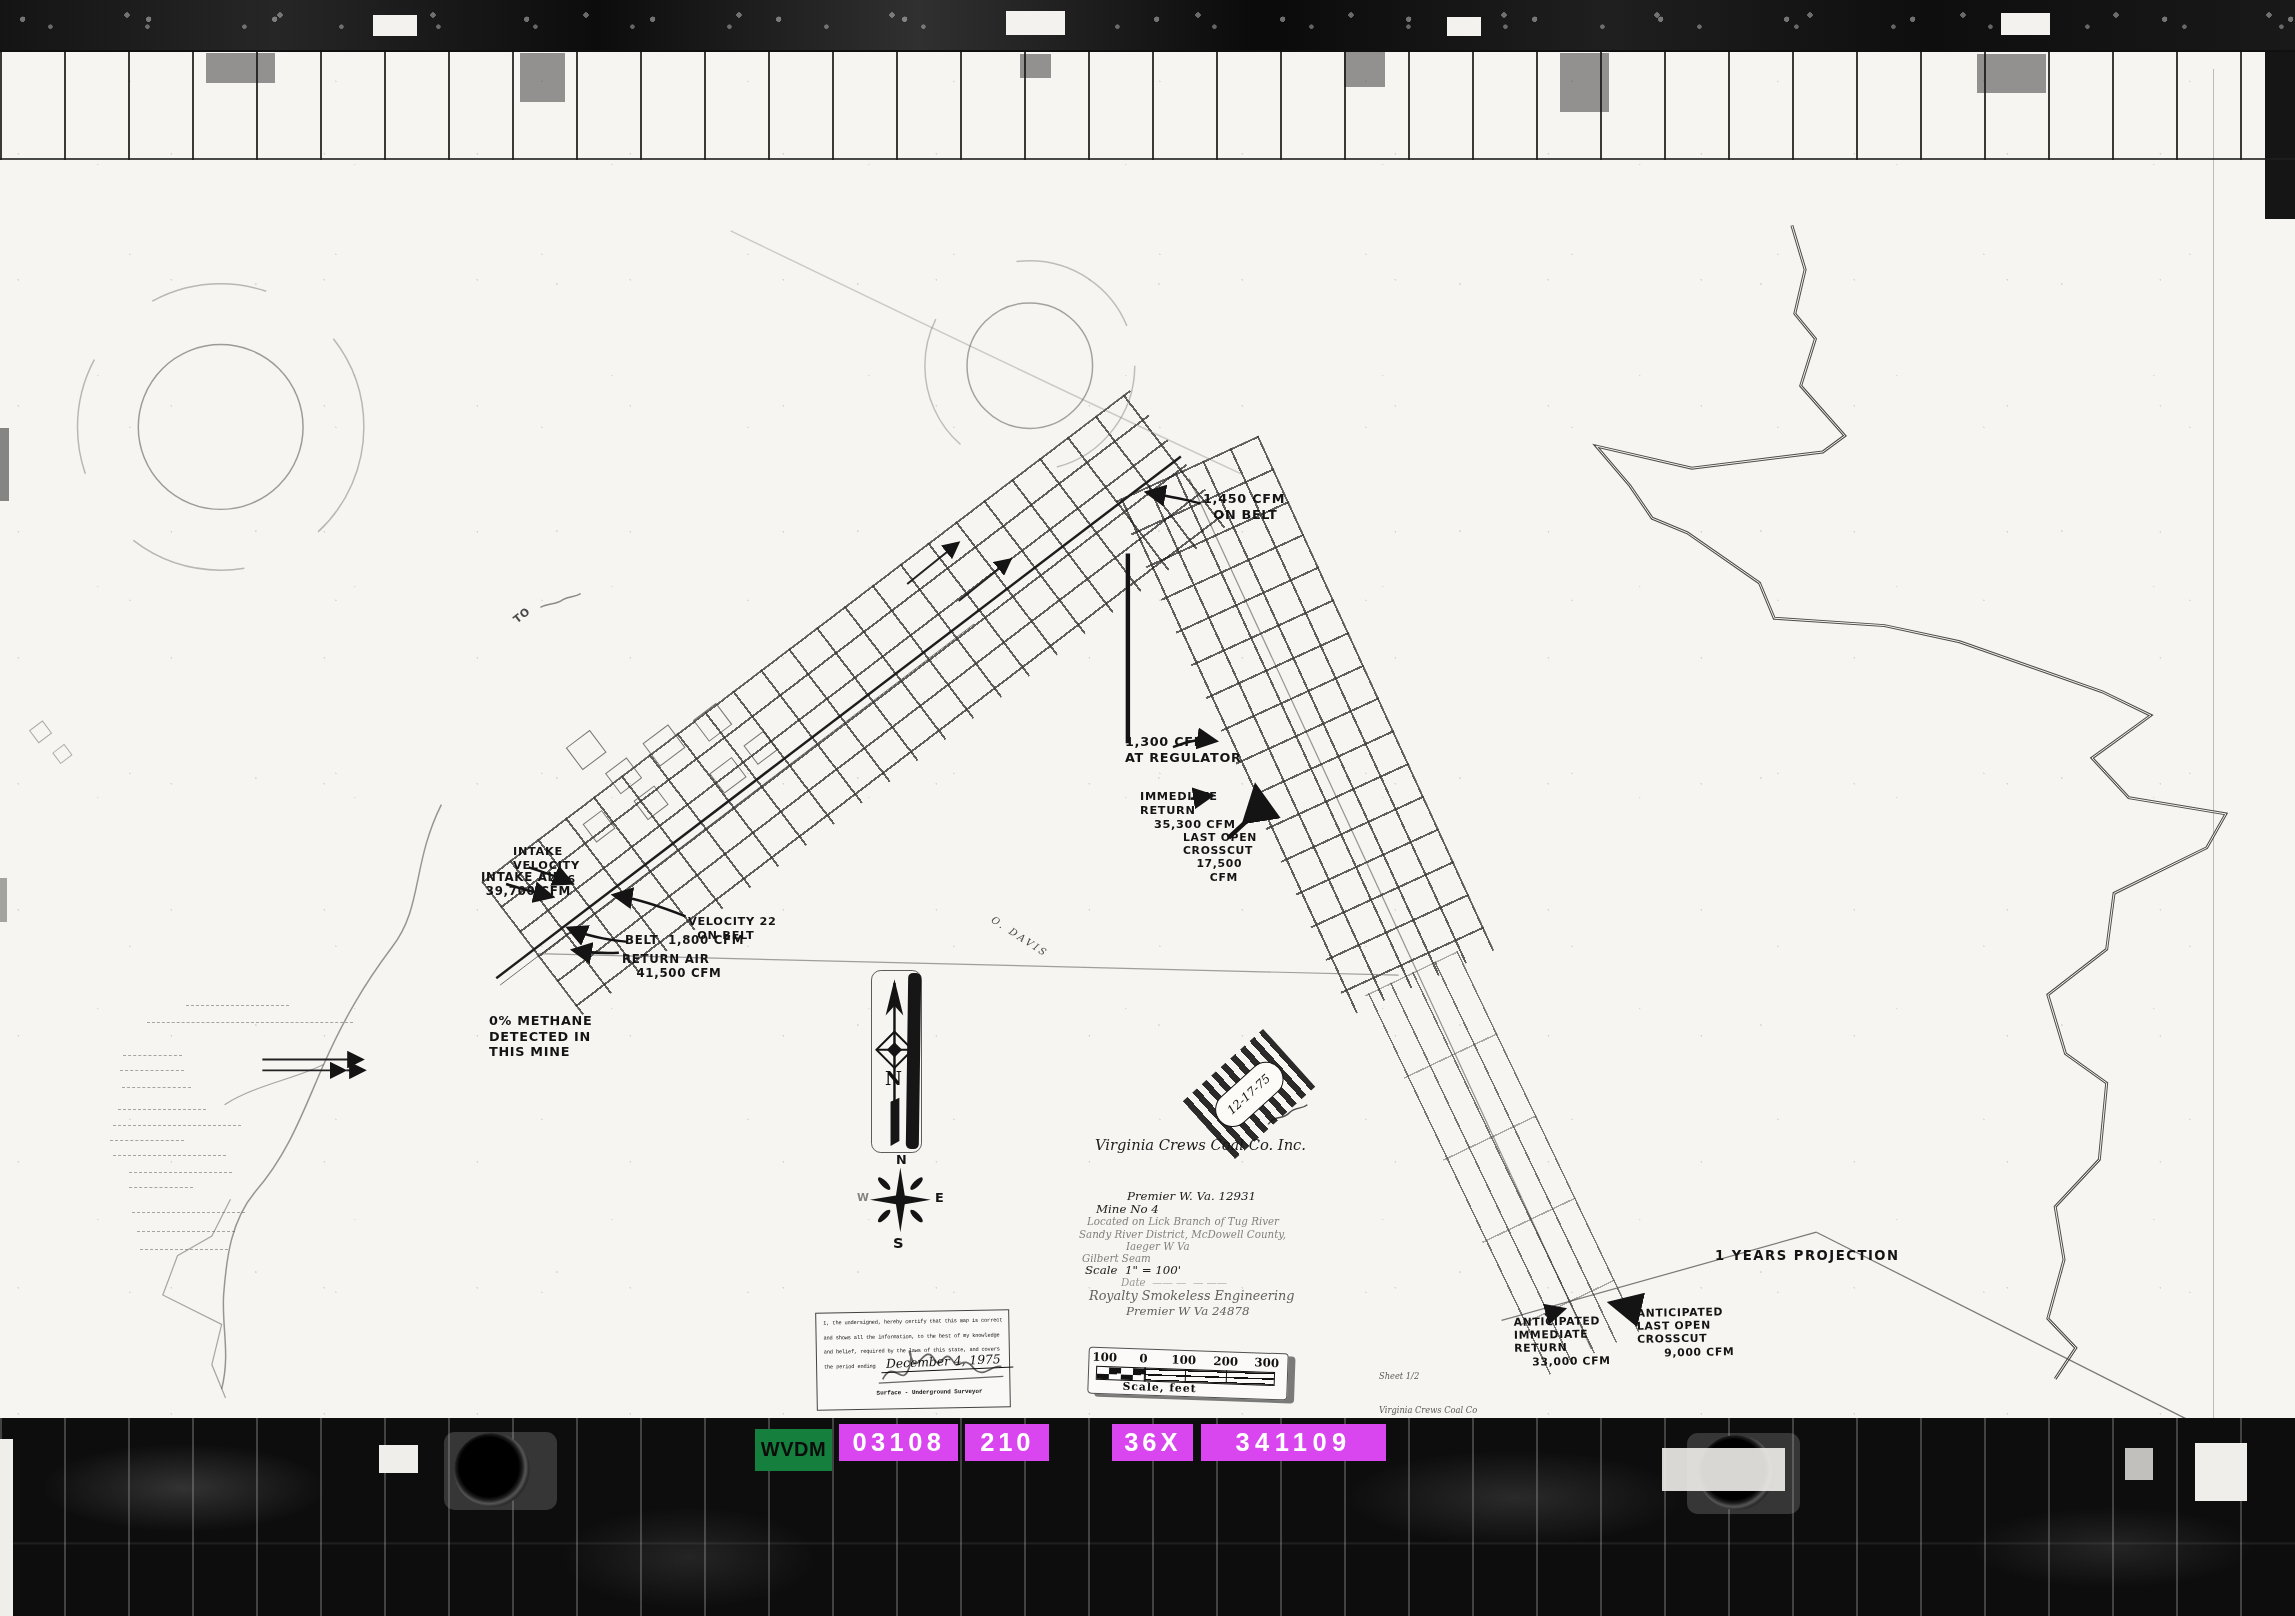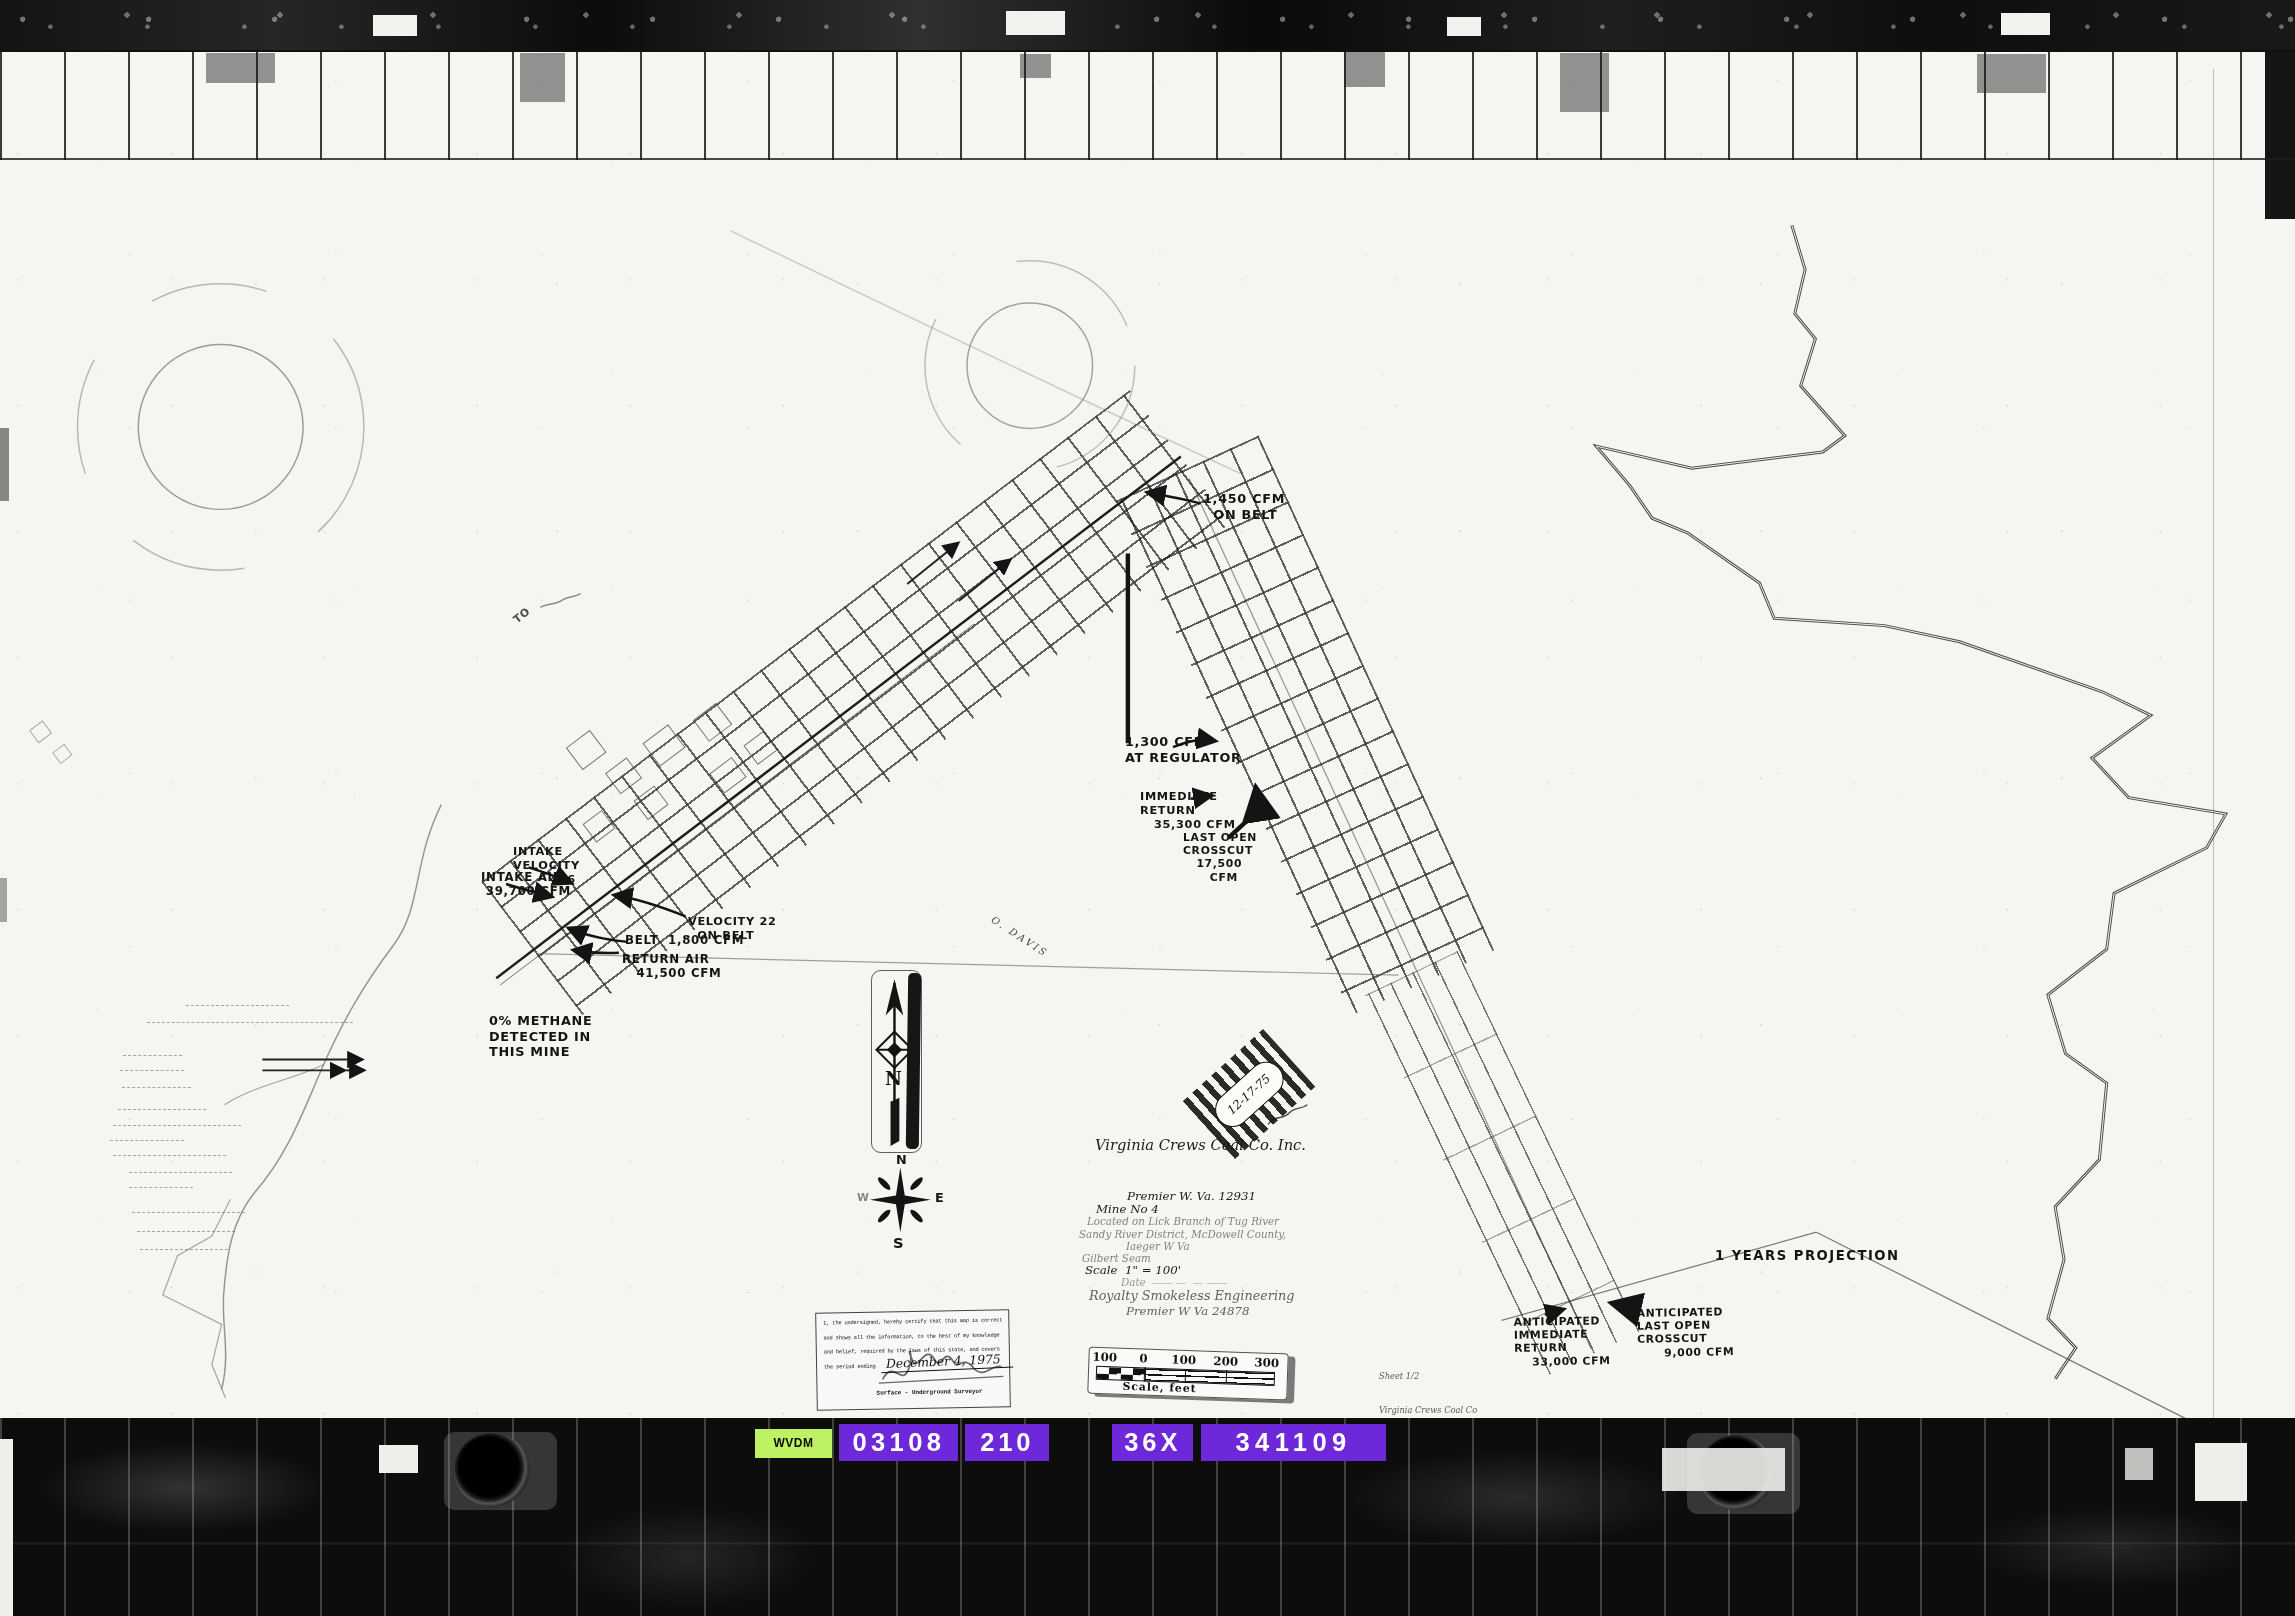--- a/index.html
+++ b/index.html
@@ -36,24 +36,24 @@
       radial-gradient(ellipse 186px 74px at 30% 70%, rgba(150,150,150,.22), transparent 70%),
       radial-gradient(ellipse 245px 69px at 66% 40%, rgba(160,160,160,.25), transparent 70%),
       radial-gradient(ellipse 206px 59px at 92% 65%, rgba(150,150,150,.22), transparent 70%),
       linear-gradient(rgba(255,255,255,0) 62%, rgba(255,255,255,.1) 63%, rgba(255,255,255,0) 64%);}
   .spool-pad{background:rgba(160,160,160,.28);border-radius:10.8px;z-index:7;}
   .spool{border-radius:50%;z-index:8;
     background:radial-gradient(circle at 46% 46%, #000 52%, #1c1c1c 58%, #555 64%, #2a2a2a 70%, transparent 75%);}
   .wbox{background:#efeeea;z-index:8;}
   
   #id-strip{left:755px;top:1424px;z-index:9;display:flex;align-items:flex-start;}
-  .wvdm{background:#bef264;color:#0c0c0c;width:77px;height:29px;margin-top:4.9px;
+  .wvdm{background:#15803d;color:#0c0c0c;width:77px;height:42px;margin-top:4.9px;
         display:flex;align-items:center;justify-content:center;
-        font-weight:700;font-size:12px;letter-spacing:0.5px;font-family:"Liberation Sans",sans-serif;}
-  .plate{background:#6d28d9;color:#fff;height:37px;display:flex;align-items:center;justify-content:center;
+        font-weight:700;font-size:20px;letter-spacing:0.5px;font-family:"Liberation Sans",sans-serif;}
+  .plate{background:#d946ef;color:#fff;height:37px;display:flex;align-items:center;justify-content:center;
          font-weight:700;font-size:25.5px;font-family:"Liberation Sans",sans-serif;}
   
   .arm{z-index:2;}
   #arm-left{left:449px;top:619px;width:814px;height:167px;transform:rotate(-37.2deg);opacity:.85;
     background:repeating-linear-gradient(to bottom, rgba(25,25,25,.8) 0 2px, transparent 2px 31px),
                repeating-linear-gradient(to right, rgba(25,25,25,.8) 0 2px, transparent 2px 35px);}
   #arm-right-upper{left:1022px;top:647px;width:566px;height:157px;transform:rotate(65.4deg);opacity:.85;
     background:repeating-linear-gradient(to bottom, rgba(25,25,25,.8) 0 2px, transparent 2px 30px),
                repeating-linear-gradient(to right, rgba(25,25,25,.8) 0 2px, transparent 2px 36px);}
   #arm-right-lower{left:1291px;top:1112px;width:422px;height:103px;transform:rotate(64.5deg);opacity:.8;

